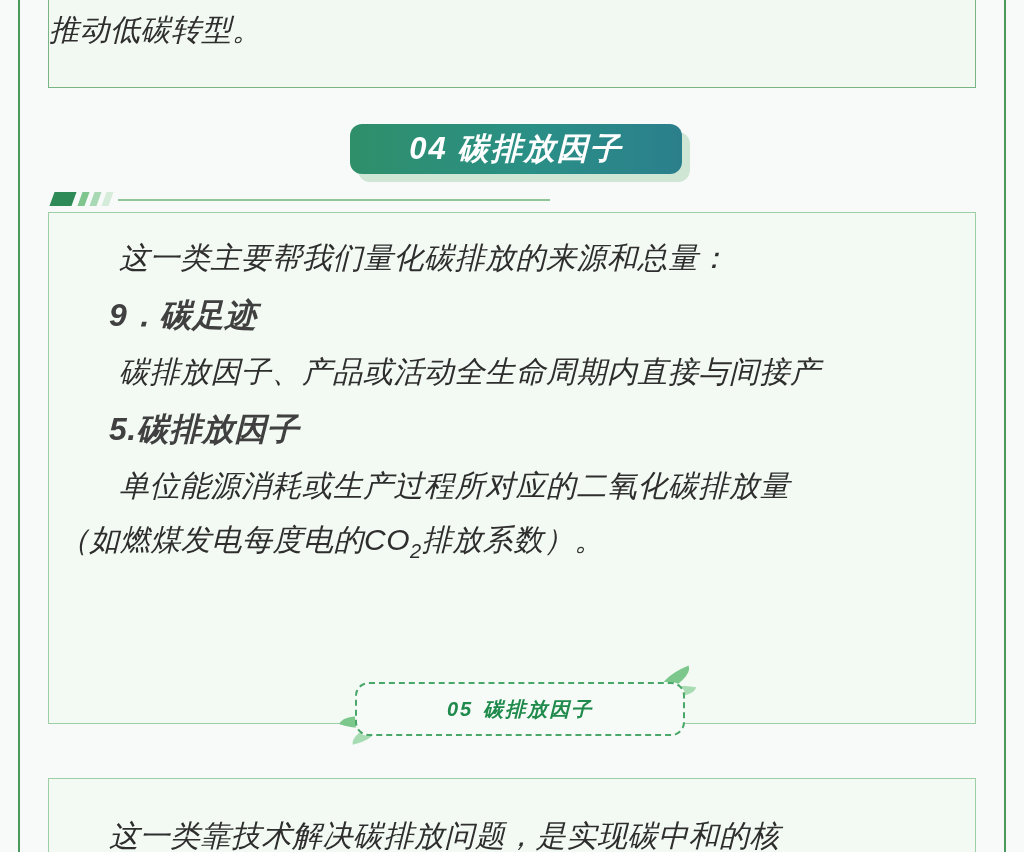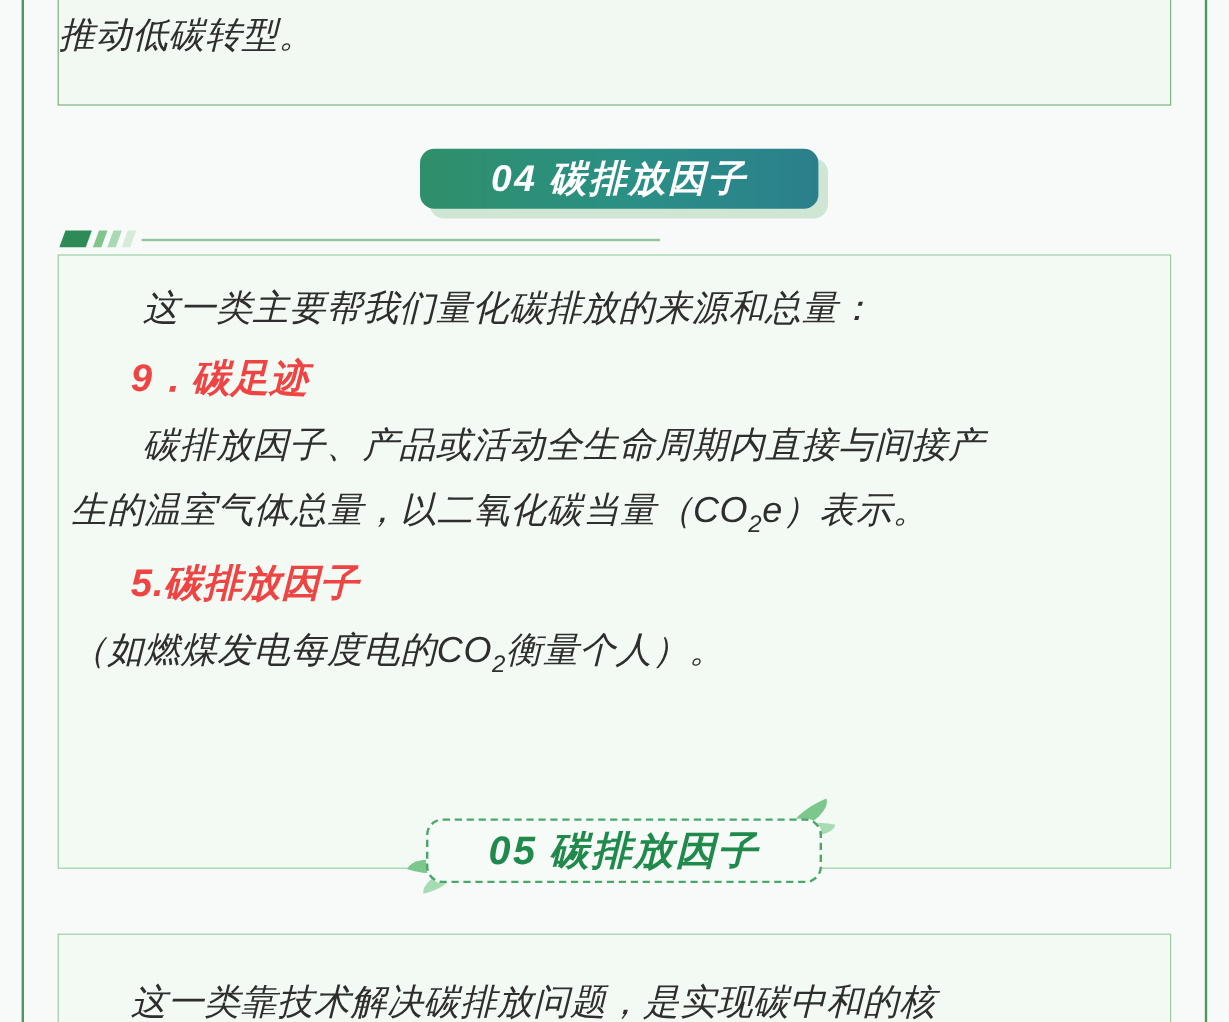--- a/index.html
+++ b/index.html
@@ -139,21 +139,21 @@
     height: 512px;
     border: 1.5px solid #9ccfa6;
     background: #f3faf3;
     box-sizing: border-box;
     padding: 18px 0 0 0;
   }
   .card-04 .line {
     padding: 0 10px;
   }
   .term {
-    color: #ef4444;
+    color: #404040;
     font-size: 32px;
     font-weight: bold;
     line-height: 60px;
     padding-left: 60px;
   }
   sub {
     font-size: 20px;
     vertical-align: baseline;
     position: relative;
     top: 8px;
@@ -170,21 +170,21 @@
   .pill-outline {
     position: absolute;
     left: 20px;
     top: 6px;
     width: 330px;
     height: 54px;
     border: 2px dashed #4aa76a;
     border-radius: 14px;
     background: #f7fbf7;
     color: #1f8a4c;
-    font-size: 33px;
+    font-size: 20px;
     font-weight: bold;
     display: flex;
     align-items: center;
     justify-content: center;
     letter-spacing: 2px;
     box-sizing: border-box;
   }
   .pill-outline .num {
     margin-right: 10px;
   }
@@ -261,24 +261,24 @@
       <i></i>
   </div>
   <div class="stripe-line"></div>
 
   <div class="card-04">
     <div class="body-text">
       <div class="line indent">这一类主要帮我们量化碳排放的来源和总量：</div>
 
       <div class="term">9．碳足迹</div>
       <div class="line indent">碳排放因子、产品或活动全生命周期内直接与间接产</div>
-      <div class="line"><span>生的温室气体总量，以二氧化碳当量（CO</span><sub>2</sub><span>e）表示。</span></div>
 
       <div class="term">5.碳排放因子</div>
-      <div class="line"><span>（如燃煤发电每度电的CO</span><sub>2</sub><span>衡量个人）。</span></div>
+      <div class="line indent">单位能源消耗或生产过程所对应的二氧化碳排放量</div>
+      <div class="line"><span>（如燃煤发电每度电的CO</span><sub>2</sub><span>排放系数）。</span></div>
     </div>
   </div>
 
   <div class="pill-outline-wrap">
     <div class="leaf l1"></div>
     <div class="leaf l2"></div>
     <div class="leaf r1"></div>
     <div class="leaf r2"></div>
     <div class="pill-outline">
       <span class="num">05</span>

